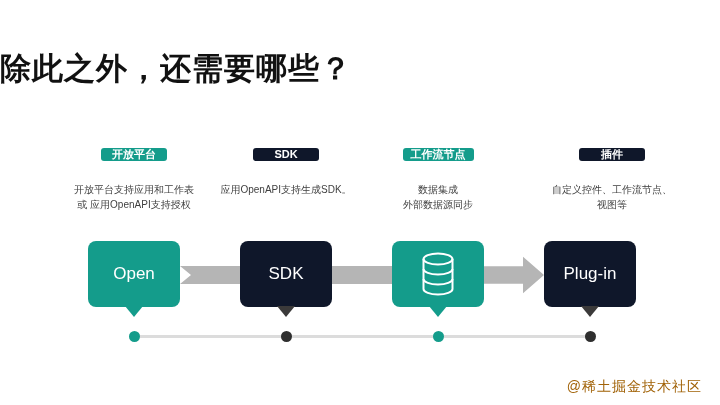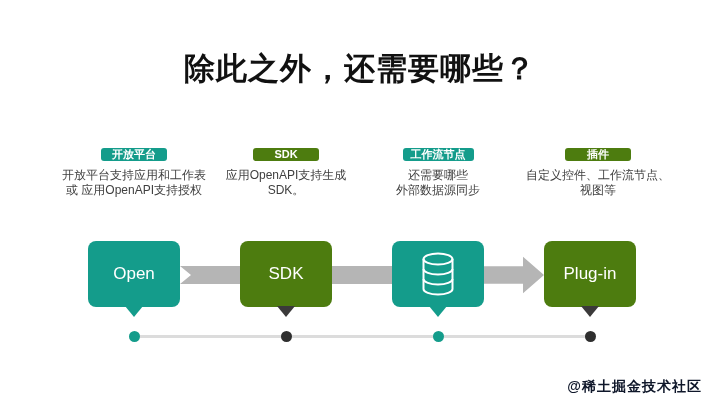--- a/index.html
+++ b/index.html
@@ -6,40 +6,40 @@
   .slide{
     position:relative;
     width:720px;height:405px;
     background:#ffffff;
     overflow:hidden;
     font-family:"Liberation Sans","DejaVu Sans",sans-serif;
     margin:0 auto;
   }
   .title{
     position:absolute;left:0;top:48px;width:720px;
-    text-align:center;
+    text-align:left;
     font-size:31px;font-weight:800;color:#111;
     letter-spacing:1px;
   }
   .col{position:absolute;width:152px;top:144px;text-align:center;}
   .col.c0{left:58px;}
   .col.c1{left:210px;}
   .col.c2{left:362px;}
-  .col.c3{left:522px;}
+  .col.c3{left:536px;}
   .badge{
     display:inline-block;
     min-width:50px;
     padding:0 8px;
     border-radius:3px;
     color:#fff;font-size:11px;font-weight:bold;
     line-height:13px;
   }
-  .desc{margin-top:6px;font-size:12px;line-height:15px;color:#3f3f3f;}
+  .desc{margin-top:20px;font-size:10px;line-height:15px;color:#3f3f3f;}
   .teal{background:#149c8b;}
-  .dark{background:#4d7c0f;}
+  .dark{background:#0f172a;}
   .node{
     position:absolute;top:241px;width:92px;height:66px;
     border-radius:8px;
     display:flex;align-items:center;justify-content:center;
     color:#fff;font-size:17px;font-weight:normal;
   }
   .node.n0{left:88px;}
   .node.n1{left:240px;}
   .node.n2{left:392px;}
   .node.n3{left:544px;}
@@ -69,21 +69,21 @@
   }
   .dot{position:absolute;top:331px;width:11px;height:11px;border-radius:50%;}
   .dot.d0{left:129px;}
   .dot.d1{left:281px;}
   .dot.d2{left:433px;}
   .dot.d3{left:585px;}
   .dot.teal{background:#149c8b;}
   .dot.dark{background:#2f2f2f;}
   .watermark{
     position:absolute;right:18px;top:378px;
-    font-size:14px;color:#0f172a;letter-spacing:1px;font-weight:bold;
+    font-size:14px;color:#a16207;letter-spacing:1px;
   }
   .db-icon{display:block;}
 </style>
 </head>
 <body>
 
 <div class="slide">
 
   <div class="title">除此之外，还需要哪些？</div>
 
@@ -98,21 +98,21 @@
   <div class="col c1">
     <span class="badge dark">SDK</span>
     <div class="desc">
       <div>应用OpenAPI支持生成SDK。</div>
     </div>
   </div>
 
   <div class="col c2">
     <span class="badge teal">工作流节点</span>
     <div class="desc">
-      <div>还需要哪些</div>
+      <div>数据集成</div>
       <div>外部数据源同步</div>
     </div>
   </div>
 
   <div class="col c3">
     <span class="badge dark">插件</span>
     <div class="desc">
       <div>自定义控件、工作流节点、</div>
       <div>视图等</div>
     </div>

